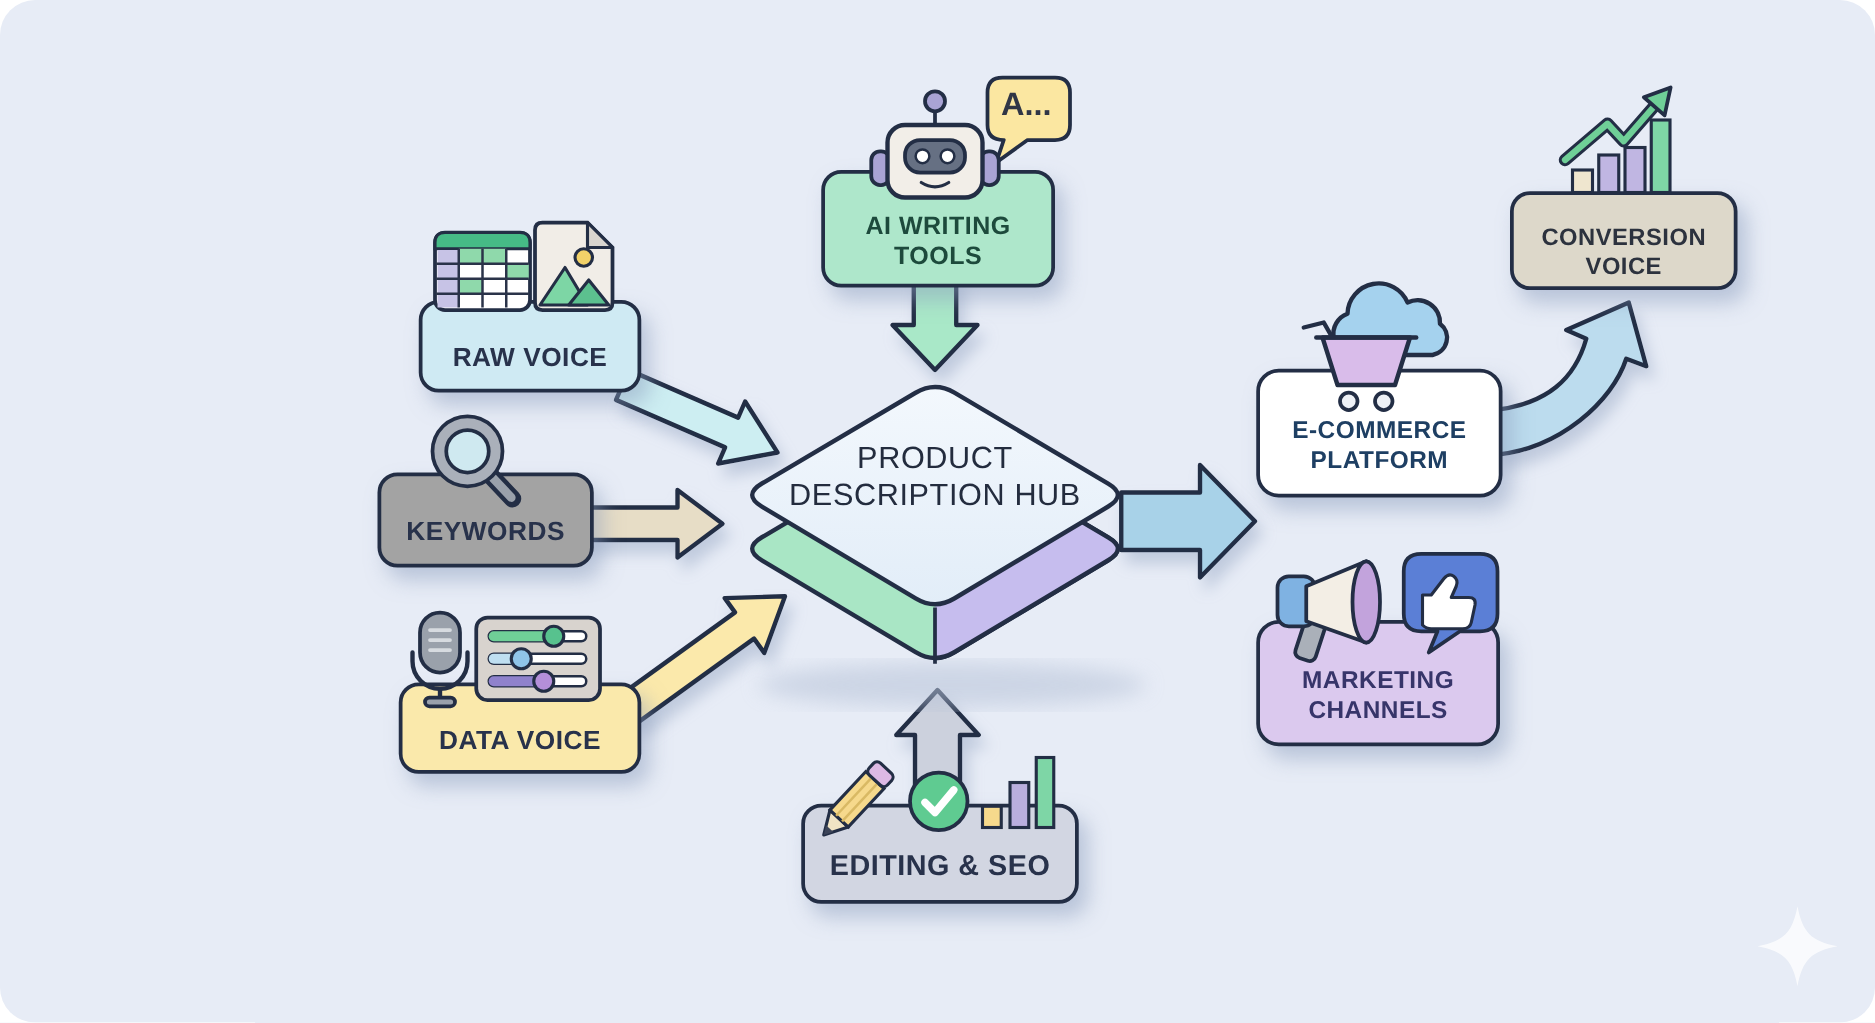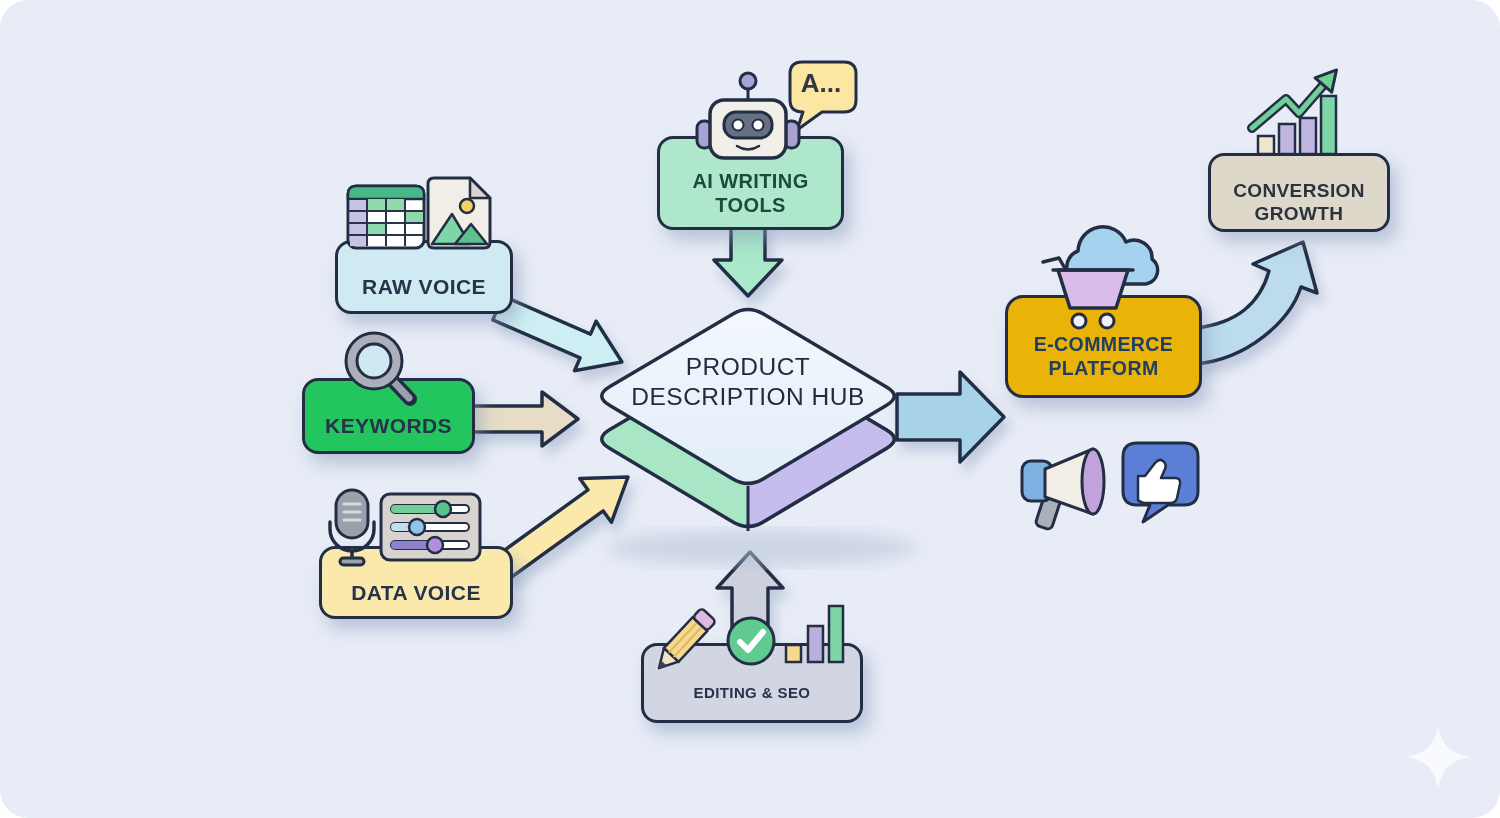--- a/index.html
+++ b/index.html
@@ -11,24 +11,24 @@
     position:absolute;z-index:2;display:flex;align-items:center;justify-content:center;
     text-align:center;font-weight:700;letter-spacing:.4px;color:#28324b;
     border:3px solid #232e45;border-radius:16px;
     box-shadow:7px 10px 16px rgba(140,158,190,.5);
     line-height:1.2;
   }
   .node span{display:block;margin-top:20px;}
   .n-ai{left:657px;top:136px;width:181px;height:88px;background:#aee7cb;color:#1d4a3c;font-size:20px;}
   .n-ai span{width:150px;}
   .n-raw{left:335px;top:240px;width:172px;height:68px;background:#cfeaf3;font-size:21px;}
-  .n-kw{left:302px;top:378px;width:167px;height:70px;background:#22c55e;font-size:21px;}
+  .n-kw{left:302px;top:378px;width:167px;height:70px;background:#a3a3a3;font-size:21px;}
   .n-bv{left:319px;top:546px;width:188px;height:67px;background:#fae9ab;font-size:21px;}
-  .n-ed{left:641px;top:643px;width:216px;height:74px;background:#d2d6e2;font-size:15px;}
-  .n-ec{left:1005px;top:295px;width:191px;height:97px;background:#eab308;color:#1e3f63;font-size:19.5px;border-radius:18px;}
+  .n-ed{left:641px;top:643px;width:216px;height:74px;background:#d2d6e2;font-size:23px;}
+  .n-ec{left:1005px;top:295px;width:191px;height:97px;background:#ffffff;color:#1e3f63;font-size:19.5px;border-radius:18px;}
   .n-ec span{width:170px;}
   .n-mk{left:1005px;top:496px;width:189px;height:95px;background:#dbc9ee;color:#37356a;font-size:19.5px;border-radius:18px;}
   .n-mk span{width:160px;}
   .n-cv{left:1208px;top:153px;width:176px;height:73px;background:#ddd8ca;color:#2c323e;font-size:19px;}
   .n-cv span{width:150px;}
   .hub-label{
     position:absolute;z-index:2;left:628px;top:352px;width:240px;
     text-align:center;font-weight:400;font-size:24.5px;line-height:1.22;
     color:#232c3e;letter-spacing:.5px;
   }
@@ -94,22 +94,25 @@
     </div>
   <div class="node n-bv">
       <span>DATA VOICE</span>
     </div>
   <div class="node n-ed">
       <span>EDITING &amp; SEO</span>
     </div>
   <div class="node n-ec">
       <span>E-COMMERCE PLATFORM</span>
     </div>
+  <div class="node n-mk">
+      <span>MARKETING CHANNELS</span>
+    </div>
   <div class="node n-cv">
-      <span>CONVERSION GROWTH</span>
+      <span>CONVERSION VOICE</span>
     </div>
 
   <div class="hub-label">PRODUCT DESCRIPTION HUB</div>
   <div class="bubble-label">A...</div>
 
   <svg class="layer over" width="1500" height="818" viewBox="0 0 1500 818">
 
     <path d="M 802 62 H 844 Q 856 62 856 74 V 100 Q 856 112 844 112 H 822 L 797 130 L 803 112 Q 790 112 790 100 V 74 Q 790 62 802 62 Z" fill="#fbe7a1" stroke="#232e45" stroke-width="3" stroke-linejoin="round"></path>
 
     <g>

